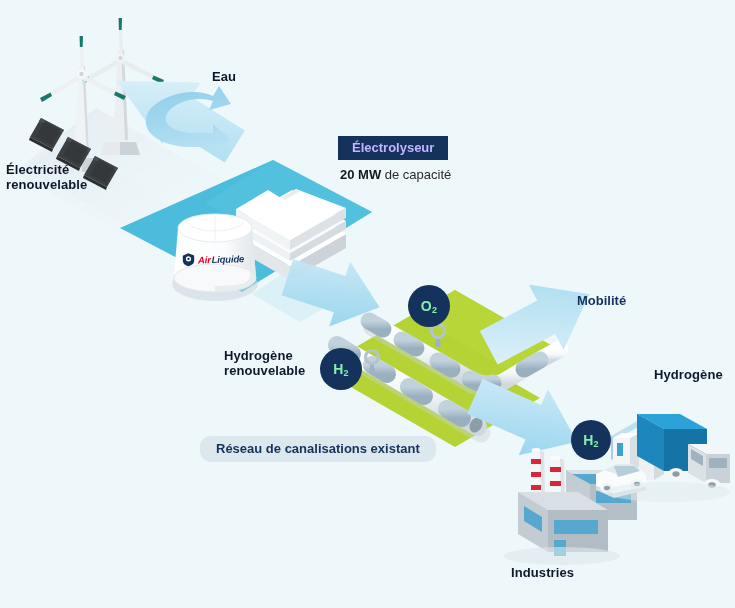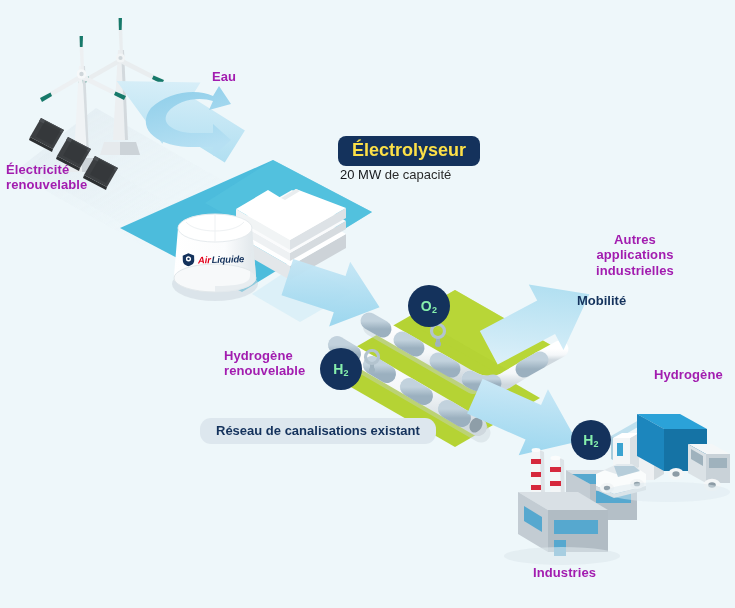--- a/index.html
+++ b/index.html
@@ -8,44 +8,44 @@
     width:735px;height:608px;
     background:#eef7fa;
     font-family:"Liberation Sans","DejaVu Sans",sans-serif;
     overflow:hidden;position:relative;
   }
   #stage{position:absolute;inset:0;width:735px;height:608px;}
   #art{position:absolute;left:0;top:0;width:735px;height:608px;}
 
   .lbl{
     position:absolute;
-    color:#a21caf;
+    color:#0f172a;
     font-weight:bold;
     font-size:13px;
     line-height:1.18;
     letter-spacing:.1px;
     white-space:pre-line;
   }
   .pill-navy{
     position:absolute;
     background:#14325c;
-    color:#fde047;
+    color:#c4b5fd;
     font-weight:bold;
-    font-size:18px;
-    border-radius:8px;
+    font-size:13px;
+    border-radius:0;
     padding:4px 14px 5px 14px;
     white-space:nowrap;
   }
   .cap-line{
     position:absolute;
     color:#2b2b2b;
     font-size:13px;
     white-space:nowrap;
   }
-  .cap-line b{color:#15181c;font-weight:normal;}
+  .cap-line b{color:#15181c;font-weight:bold;}
   .pill-grey{
     position:absolute;
     background:#dde7ee;
     color:#14325c;
     font-weight:bold;
     font-size:13px;
     border-radius:11px;
     padding:5px 16px 6px 16px;
     white-space:nowrap;
   }
@@ -389,30 +389,28 @@
 
   <div class="lbl" style="left:212px; top:69px;">Eau</div>
 
   <div class="pill-navy" style="left:338px; top:136px;">Électrolyseur</div>
 
   <div class="cap-line" style="left:340px; top:167px;"><b>20 MW</b><span> de capacité</span></div>
 
   <div class="lbl" style="left:224px; top:348px; text-align:left; width:76px;">Hydrogène
 renouvelable</div>
 
-  <div class="pill-grey" style="left:200px; top:418px;">Réseau de canalisations existant</div>
-
-  <div class="lbl" style="left:587px; top:232px; text-align:center; width:96px;">Autres applications
-industrielles</div>
+  <div class="pill-grey" style="left:200px; top:436px;">Réseau de canalisations existant</div>
+
 
   <div class="arrow-txt" style="left:577px; top:293px;">Mobilité</div>
 
   <div class="lbl" style="left:654px; top:367px;">Hydrogène</div>
 
-  <div class="lbl" style="left:533px; top:565px;">Industries</div>
+  <div class="lbl" style="left:511px; top:565px;">Industries</div>
 
   <div class="badge" style="left:408px; top:285px; width:42px; height:42px;">
     <span><span>O</span><sub>2</sub></span>
   </div>
 
   <div class="badge" style="left:320px; top:348px; width:42px; height:42px;">
     <span><span>H</span><sub>2</sub></span>
   </div>
 
   <div class="badge" style="left:571px; top:420px; width:40px; height:40px;">

